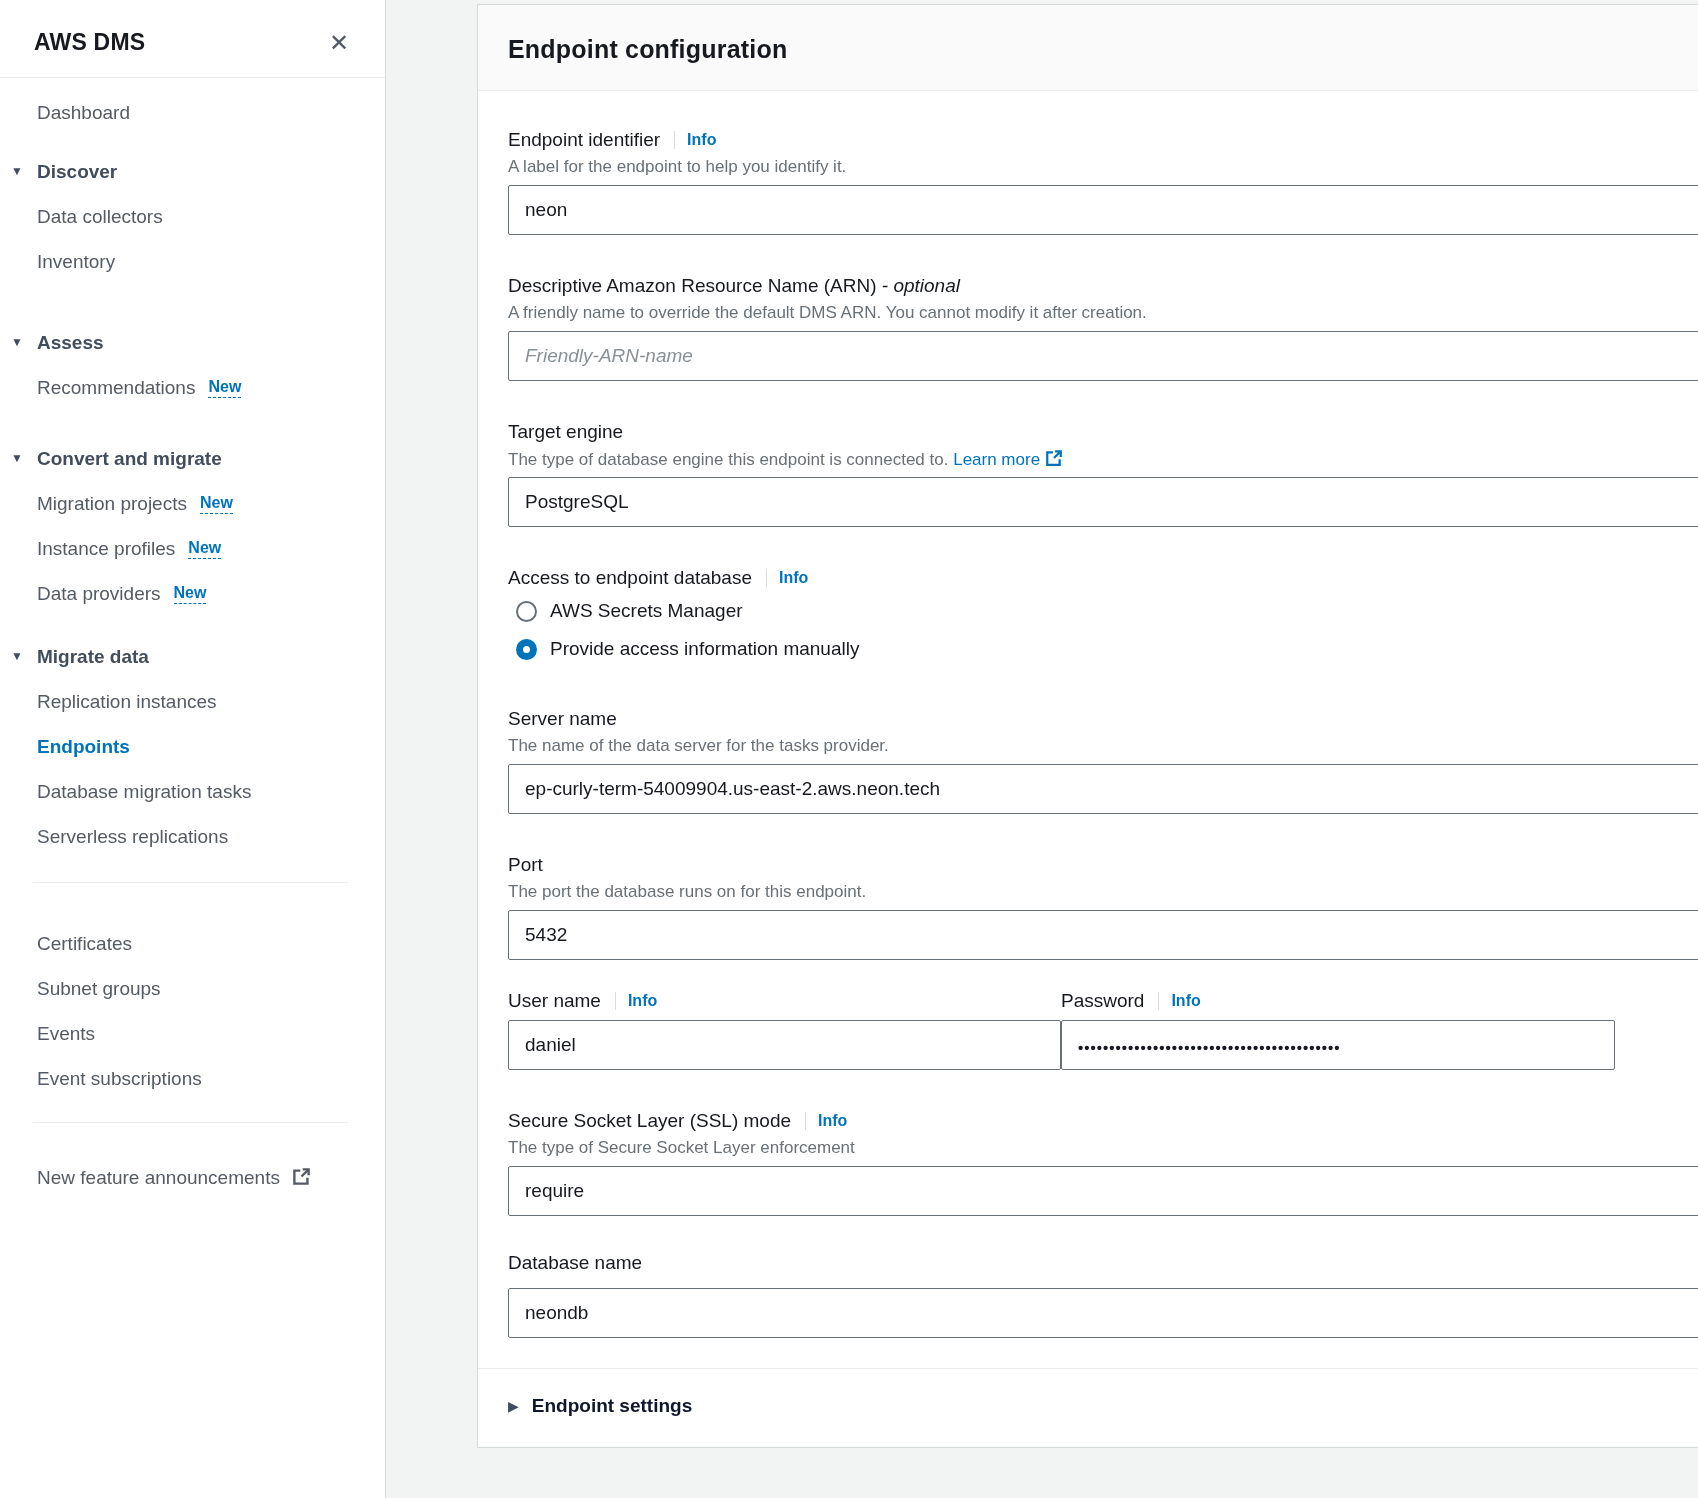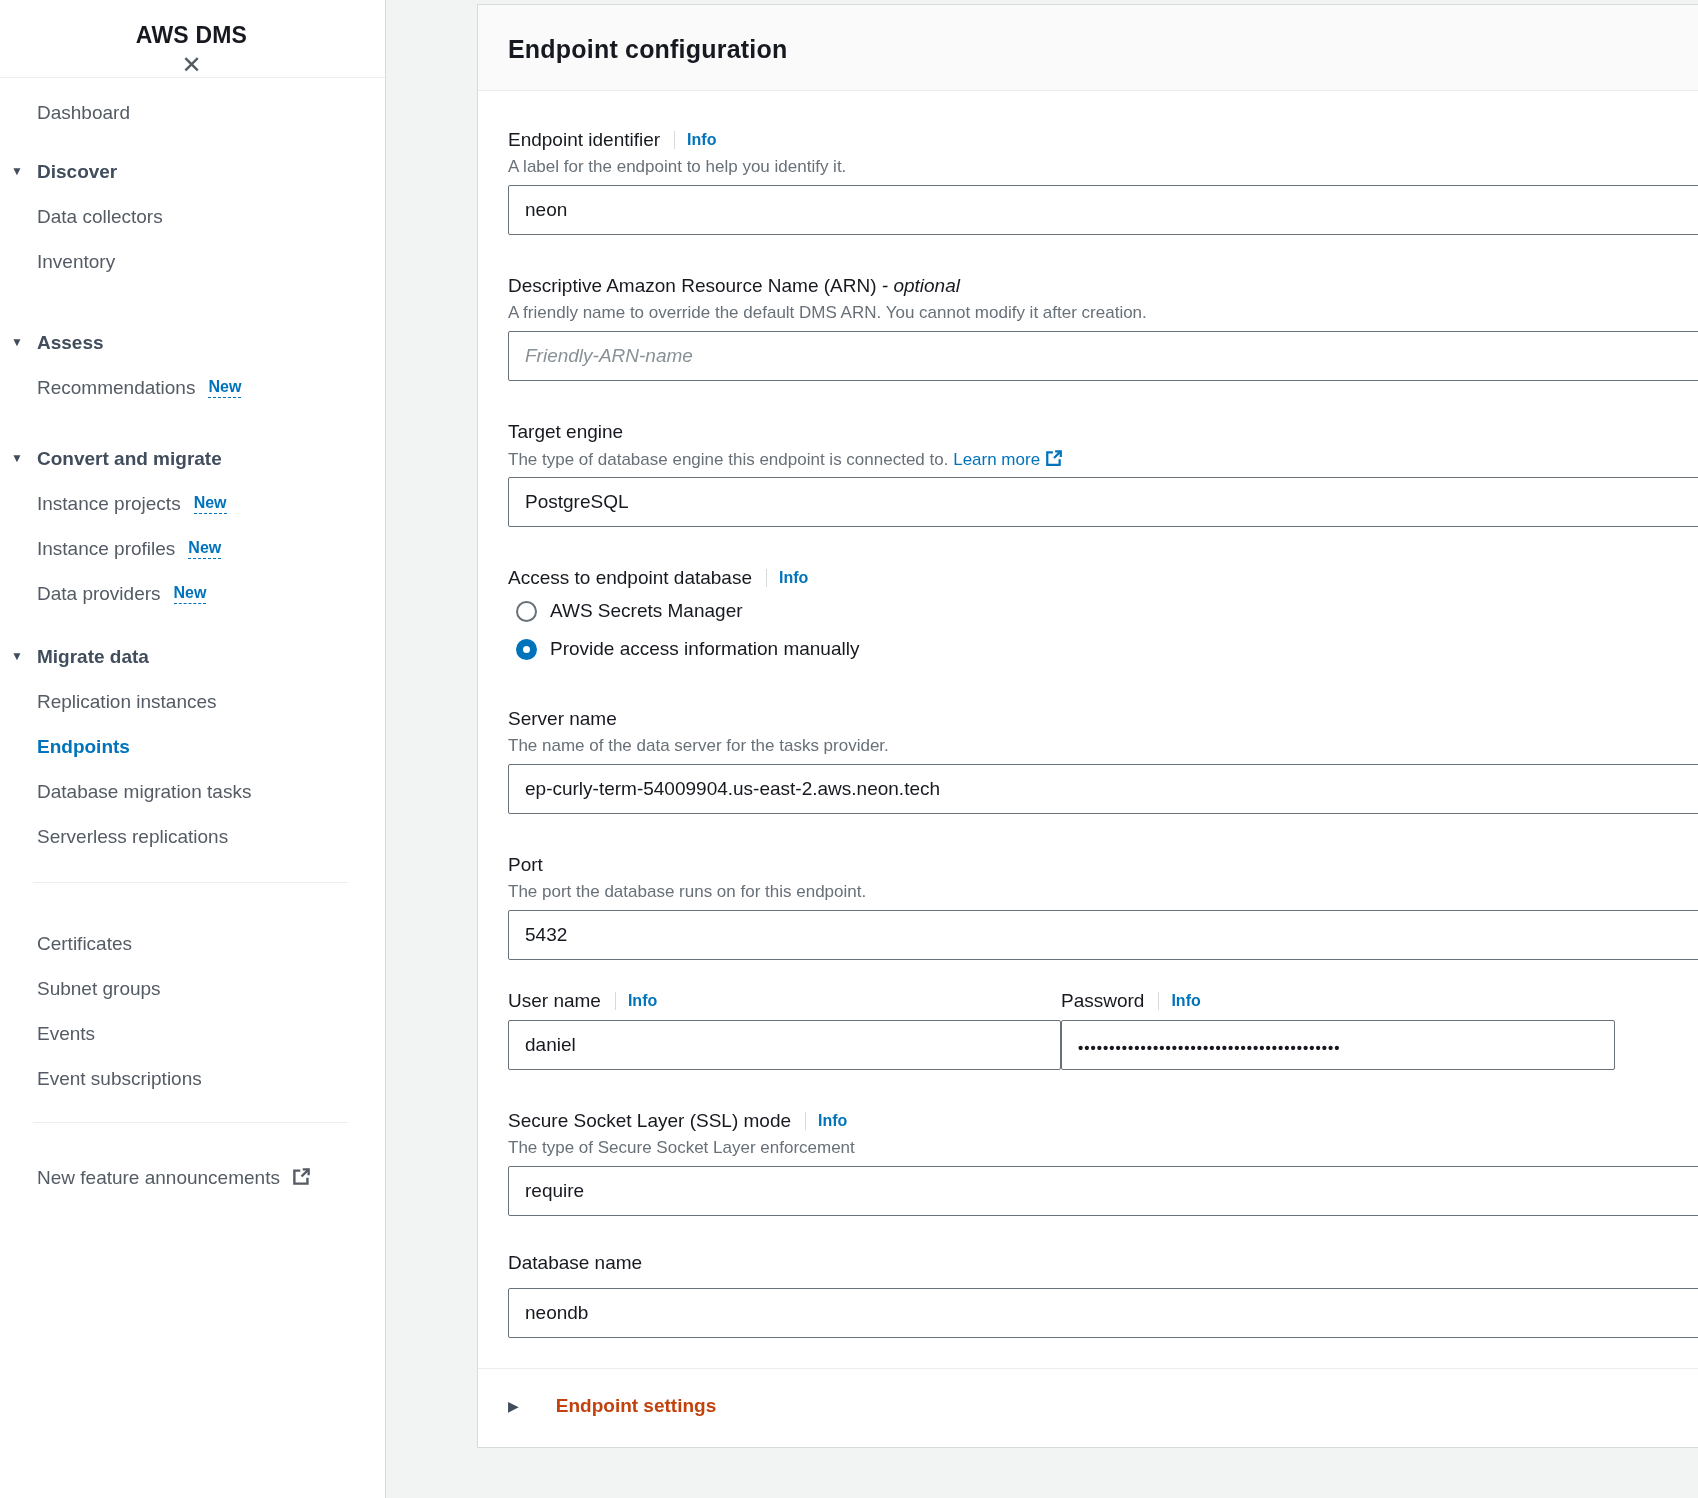--- a/index.html
+++ b/index.html
@@ -14,21 +14,21 @@
 
   
   .sidebar {
     width: 386px; min-width: 386px; height: 100%;
     background: #ffffff;
     border-right: 1px solid #d5dbdb;
     position: relative;
   }
   .side-header {
     display: flex; align-items: center; justify-content: space-between;
-    padding: 22px 36px 0 34px; height: 77px; flex-direction: column;
+    padding: 8px 36px 0 34px; height: 77px;
   }
   .side-title { font-size: 23px; font-weight: 700; color: #16191f; letter-spacing: 0.2px; }
   .close-x {
     font-size: 24px; color: #545b64; cursor: pointer; line-height: 1;
     font-weight: 400;
   }
   .side-divider { border: none; border-top: 1px solid #eaeded; }
   .nav { padding: 12px 20px 0 37px; }
   .nav-row {
     height: 45px; display: flex; align-items: center;
@@ -115,21 +115,21 @@
   .two-col { display: flex; }
   .two-col .col-l { width: 553px; } .two-col .col-r { width: 554px; }
   .pwd-input { font-size: 15px; font-weight: 700; letter-spacing: 1px; padding-top: 4px; }
 
   .card-footer {
     border-top: 1px solid #eaeded; margin-top: 30px;
     padding: 26px 30px 30px 30px;
     display: flex; align-items: center; cursor: pointer;
   }
   .exp-tri { font-size: 14px; color: #414d5c; margin-right: 13px; }
-  .exp-label { font-size: 19px; font-weight: 700; color: #c2410c; margin-left: 24px; }
+  .exp-label { font-size: 19px; font-weight: 700; color: #0f172a; }
 
   svg.ext { display: inline-block; vertical-align: -2px; }
 </style>
 </head>
 <body>
 
 <div class="sidebar">
   <div class="side-header">
     <span class="side-title">AWS DMS</span>
     <span class="close-x">✕</span>
@@ -159,21 +159,21 @@
     <div class="nav-row">
       <span>Recommendations</span>
       <span class="badge-new">New</span>
     </div>
 
     <div class="nav-row header mt26">
       <span class="tri">▼</span>
       <span>Convert and migrate</span>
     </div>
     <div class="nav-row">
-      <span>Instance projects</span>
+      <span>Migration projects</span>
       <span class="badge-new">New</span>
     </div>
     <div class="nav-row">
       <span>Instance profiles</span>
       <span class="badge-new">New</span>
     </div>
     <div class="nav-row">
       <span>Data providers</span>
       <span class="badge-new">New</span>
     </div>

